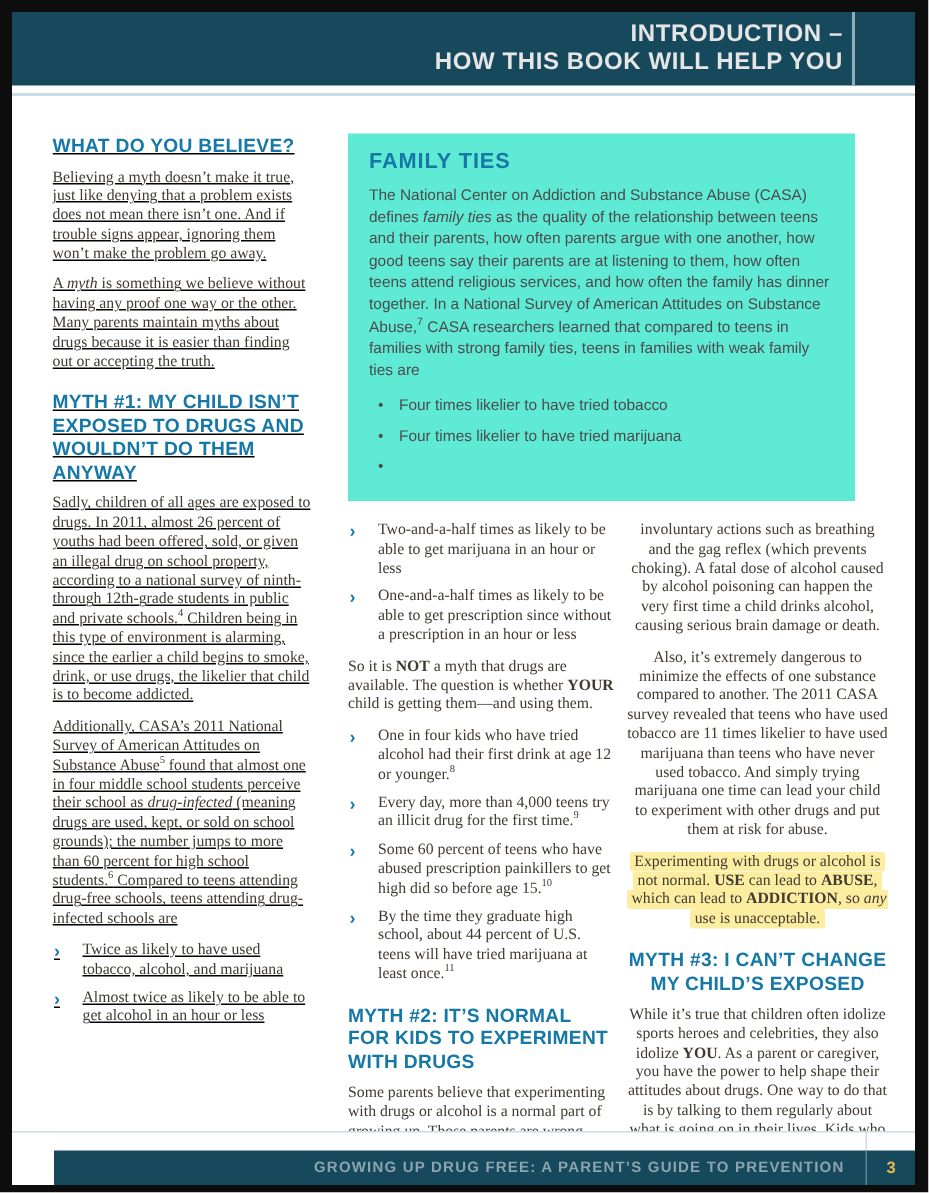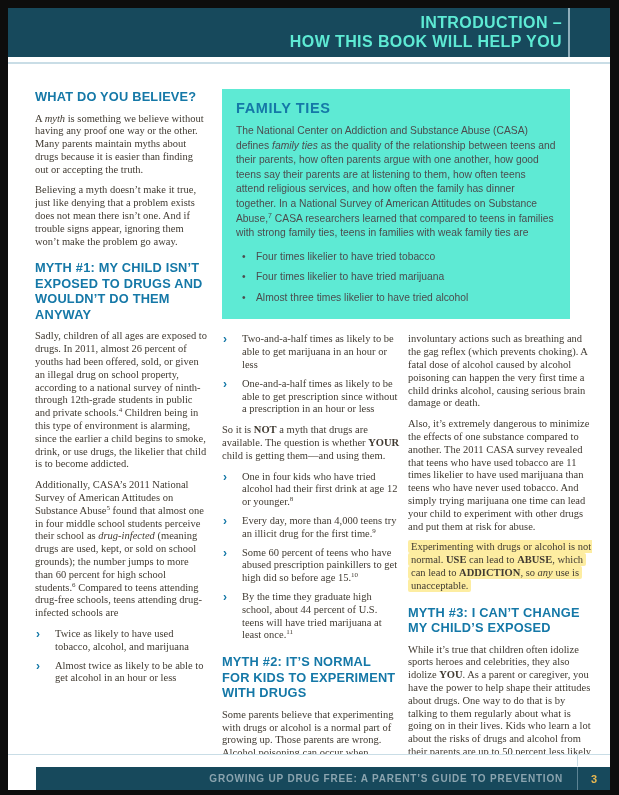--- a/index.html
+++ b/index.html
@@ -2,31 +2,31 @@
 <html><head>
 <meta charset="utf-8">
 <style>
   html,body{margin:0;padding:0;}
   body{width:619px;height:795px;background:#fff;}
   .frame{box-sizing:border-box;width:619px;height:795px;background:#0d0d0d;padding:8px 9px 5px 8px;}
   .inner{box-sizing:border-box;background:#fff;width:100%;height:100%;display:flex;flex-direction:column;overflow:hidden;}
 
   
   .topbar{height:49px;background:#17495c;position:relative;display:flex;align-items:flex-end;justify-content:flex-end;flex:none;}
-  .topbar-title{text-align:right;color:#5eead4;font:700 16px/1.22 "Liberation Sans",sans-serif;letter-spacing:.4px;padding-bottom:5px;margin-right:48px;}
+  .topbar-title{text-align:right;color:#e5e5e5;font:700 16px/1.22 "Liberation Sans",sans-serif;letter-spacing:.4px;padding-bottom:5px;margin-right:48px;}
   .topbar-vline{position:absolute;right:40px;top:0;bottom:0;width:2px;background:#8fadba;}
   .top-rule{height:2px;background:#c9dde6;margin-top:5px;flex:none;}
 
   
   .content{flex:1;display:flex;padding:25px 18px 0 27px;overflow:hidden;}
-  .col-left{width:173px;flex:none;margin-right:14px;overflow:hidden;}
+  .col-left{width:173px;flex:none;margin-right:24px;overflow:hidden;text-decoration:underline;}
   .right-region{flex:1;min-width:0;display:flex;flex-direction:column;}
   .two-col{display:flex;flex:1;overflow:hidden;}
   .col-mid{width:178px;flex:none;margin-right:8px;overflow:hidden;}
-  .col-far{flex:1;min-width:0;overflow:hidden;}
+  .col-far{flex:1;min-width:0;overflow:hidden;text-align:center;}
 
   
   p.body, .chevron-list li{font-family:"Liberation Serif",serif;font-size:10.5px;line-height:12.8px;color:#403a31;}
   p.body{margin:0 0 8px;}
   .b{font-weight:700;}
   .i{font-style:italic;}
   .sup{font-size:7px;vertical-align:super;line-height:0;}
 
   
   h2.sec{font:700 12.8px/15.5px "Liberation Sans",sans-serif;color:#1578a7;letter-spacing:.2px;margin:12px 0 8px;}
@@ -69,22 +69,22 @@
         <div>HOW THIS BOOK WILL HELP YOU</div>
       </div>
       <div class="topbar-vline"></div>
     </header>
     <div class="top-rule"></div>
 
     <main class="content">
 
       <div class="col-left">
         <h2 class="sec first">WHAT DO YOU BELIEVE?</h2>
+        <p class="body">Believing a myth doesn’t make it true, just like denying that a problem exists does not mean there isn’t one. And if trouble signs appear, ignoring them won’t make the problem go away.</p>
         <p class="body"><span>A </span><span class="i">myth</span><span> is something we believe without having any proof one way or the other. Many parents maintain myths about drugs because it is easier than finding out or accepting the truth.</span></p>
-        <p class="body">Believing a myth doesn’t make it true, just like denying that a problem exists does not mean there isn’t one. And if trouble signs appear, ignoring them won’t make the problem go away.</p>
         <h2 class="sec">MYTH #1: MY CHILD ISN’T EXPOSED TO DRUGS AND WOULDN’T DO THEM ANYWAY</h2>
         <p class="body"><span>Sadly, children of all ages are exposed to drugs. In 2011, almost 26 percent of youths had been offered, sold, or given an illegal drug on school property, according to a national survey of ninth- through 12th-grade students in public and private schools.</span><span class="sup">4</span><span> Children being in this type of environment is alarming, since the earlier a child begins to smoke, drink, or use drugs, the likelier that child is to become addicted.</span></p>
         <p class="body"><span>Additionally, CASA’s 2011 National Survey of American Attitudes on Substance Abuse</span><span class="sup">5</span><span> found that almost one in four middle school students perceive their school as </span><span class="i">drug-infected</span><span> (meaning drugs are used, kept, or sold on school grounds); the number jumps to more than 60 percent for high school students.</span><span class="sup">6</span><span> Compared to teens attending drug-free schools, teens attending drug-infected schools are</span></p>
         <ul class="chevron-list">
           <li>
               <span class="chev">›</span>
               <span>Twice as likely to have used tobacco, alcohol, and marijuana</span>
             </li>
           <li>
               <span class="chev">›</span>
@@ -102,21 +102,20 @@
             <li>
                 <span class="dot">•</span>
                 <span>Four times likelier to have tried tobacco</span>
               </li>
             <li>
                 <span class="dot">•</span>
                 <span>Four times likelier to have tried marijuana</span>
               </li>
             <li>
                 <span class="dot">•</span>
-                <span>Almost three times likelier to have tried alcohol</span>
               </li>
           </ul>
         </section>
 
         <div class="two-col">
 
           <div class="col-mid">
             <ul class="chevron-list">
               <li>
                   <span class="chev">›</span>

